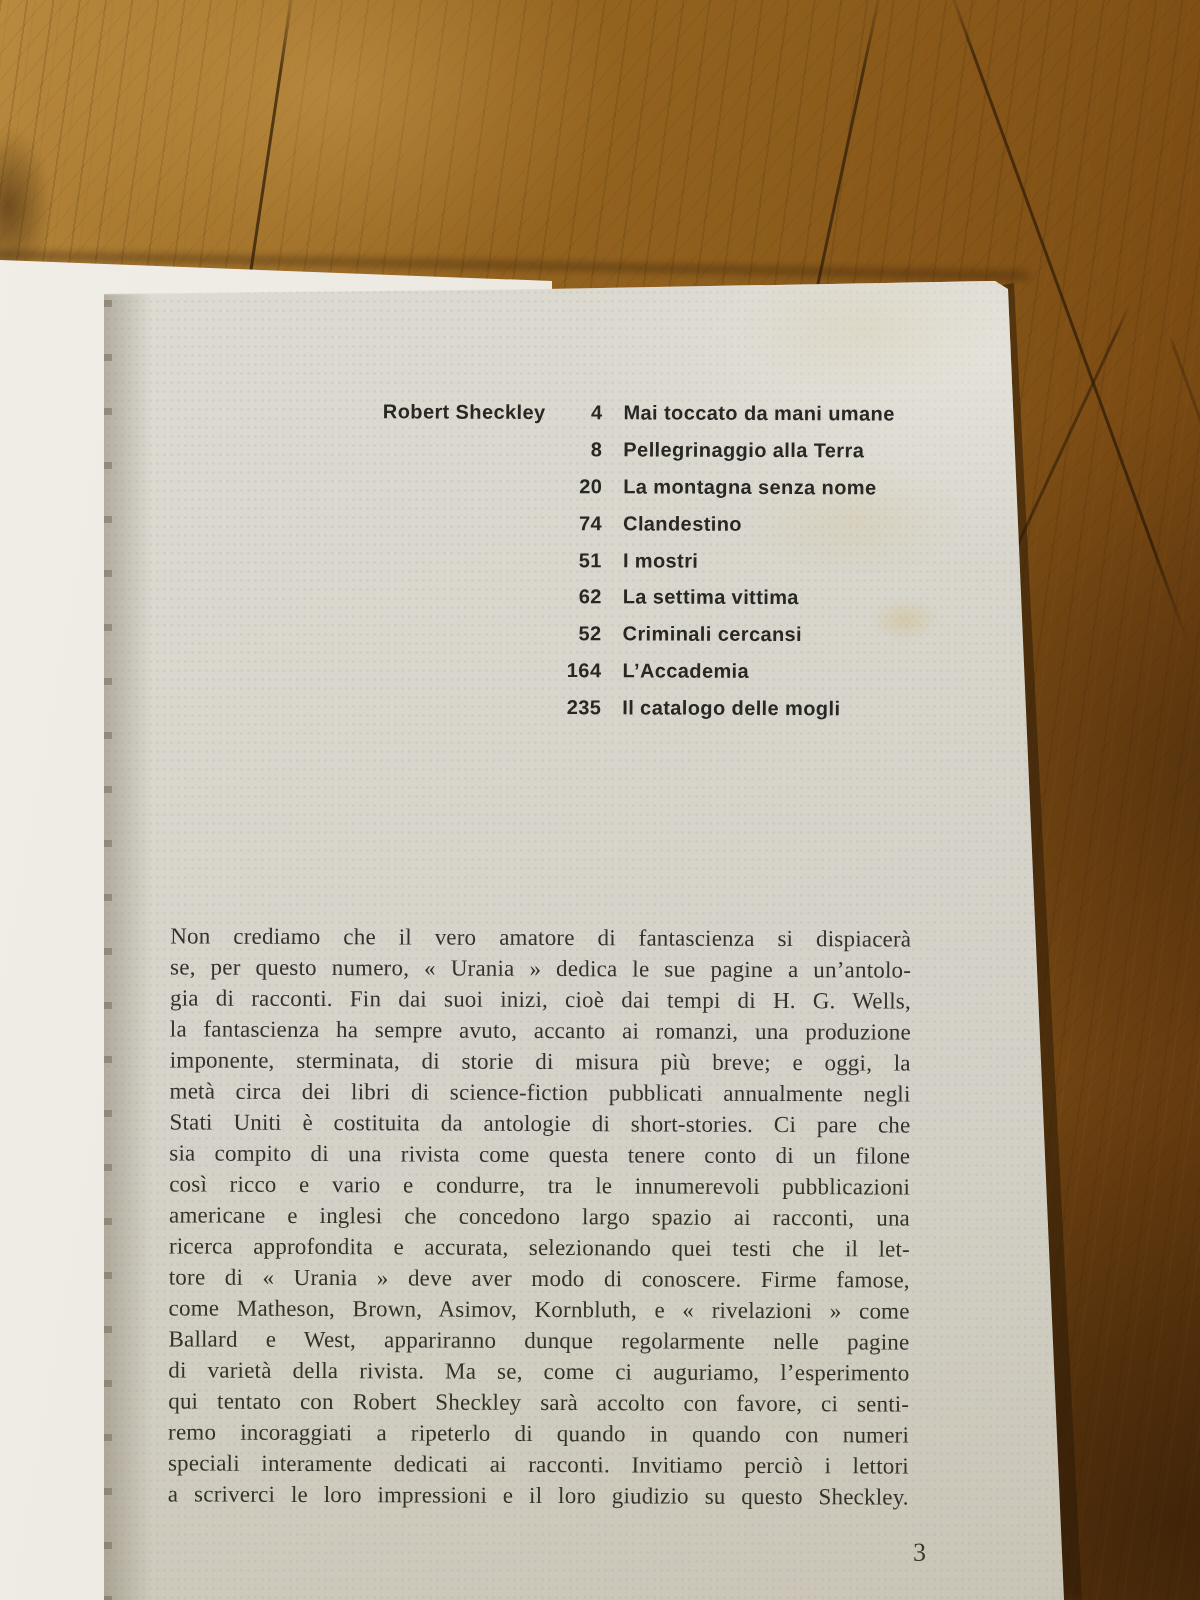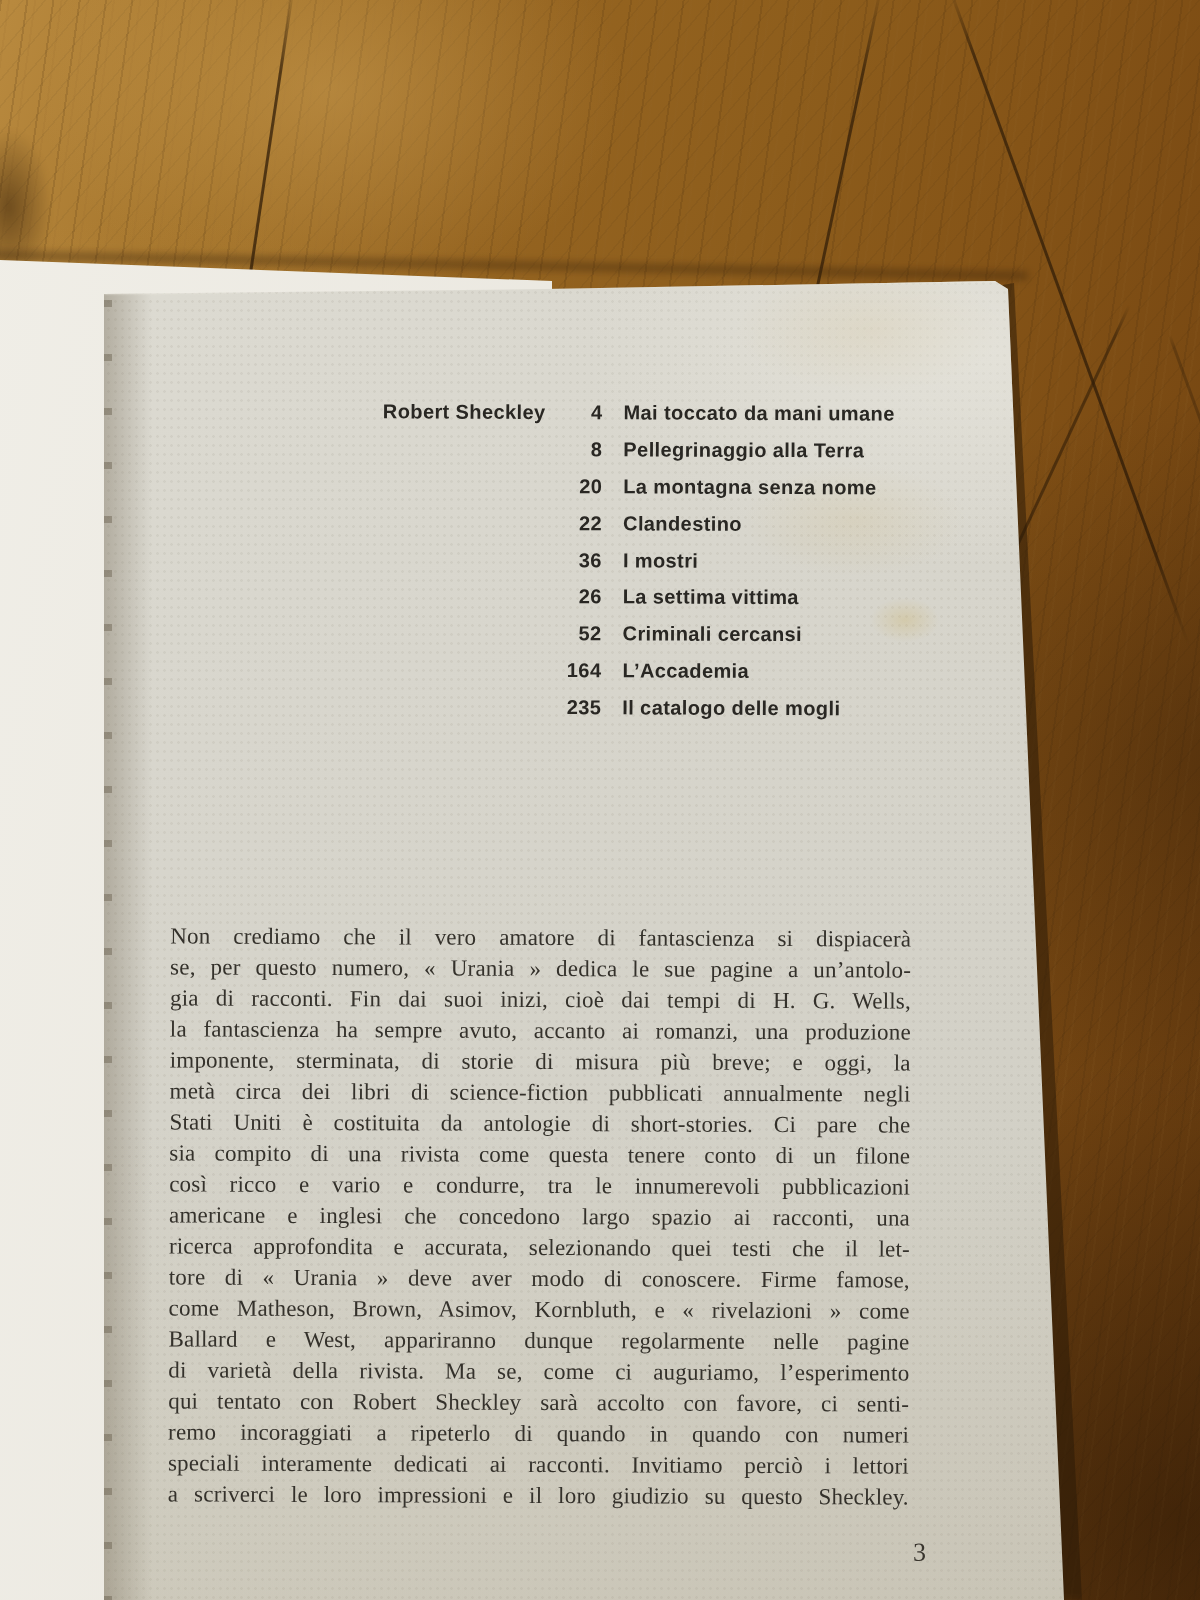--- a/index.html
+++ b/index.html
@@ -102,31 +102,31 @@
     <span class="toc-num">8</span>
     <span class="toc-title">Pellegrinaggio alla Terra</span>
   </div>
             <div class="toc-row">
     <span class="toc-author"></span>
     <span class="toc-num">20</span>
     <span class="toc-title">La montagna senza nome</span>
   </div>
             <div class="toc-row">
     <span class="toc-author"></span>
-    <span class="toc-num">22</span>
+    <span class="toc-num">74</span>
     <span class="toc-title">Clandestino</span>
   </div>
             <div class="toc-row">
     <span class="toc-author"></span>
-    <span class="toc-num">36</span>
+    <span class="toc-num">51</span>
     <span class="toc-title">I mostri</span>
   </div>
             <div class="toc-row">
     <span class="toc-author"></span>
-    <span class="toc-num">26</span>
+    <span class="toc-num">62</span>
     <span class="toc-title">La settima vittima</span>
   </div>
             <div class="toc-row">
     <span class="toc-author"></span>
     <span class="toc-num">52</span>
     <span class="toc-title">Criminali cercansi</span>
   </div>
             <div class="toc-row">
     <span class="toc-author"></span>
     <span class="toc-num">164</span>

